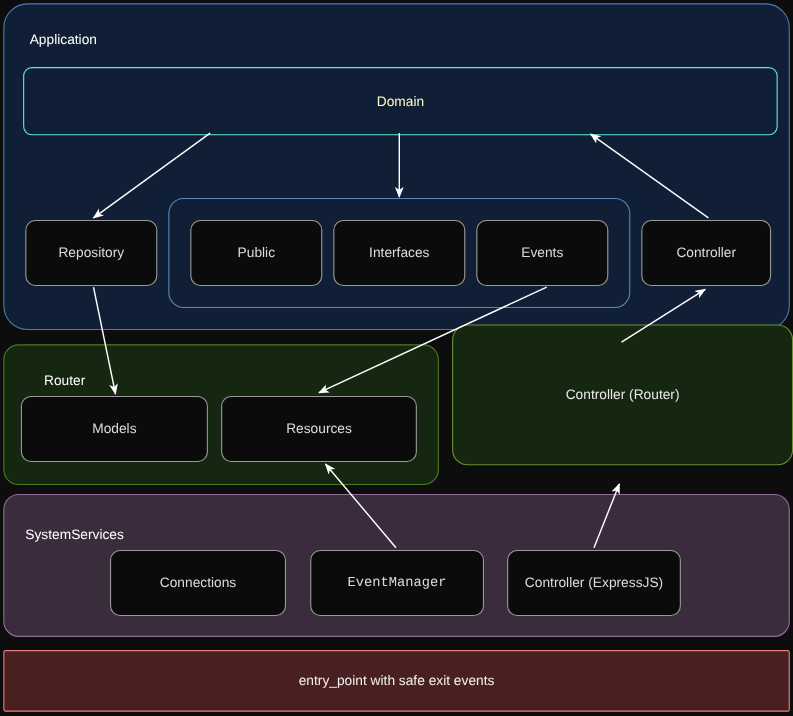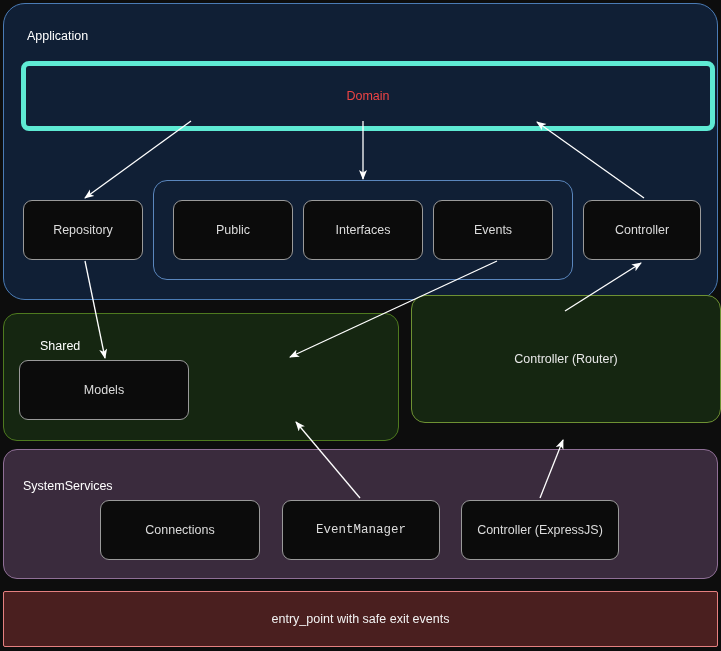--- a/index.html
+++ b/index.html
@@ -40,26 +40,26 @@
   }
   .app-label { left: 27px; top: 30px; }
 
   
   .domain-box {
     left: 21px;
     top: 61px;
     width: 684px;
     height: 60px;
     background: #101f35;
-    border: 5px solid #5eead4;
+    border: 1px solid #5eead4;
     border-radius: 8px;
     display: flex;
     align-items: center;
     justify-content: center;
-    color: #ef4444;
+    color: #fef9c3;
     font-size: 12.5px;
   }
 
   
   .inner-blue {
     left: 153px;
     top: 180px;
     width: 420px;
     height: 100px;
     background: #101f35;
@@ -162,24 +162,25 @@
 
   <div class="node" style="left:173px; top:200px; width:120px; height:60px;">Public</div>
 
   <div class="node" style="left:303px; top:200px; width:120px; height:60px;">Interfaces</div>
 
   <div class="node" style="left:583px; top:200px; width:118px; height:60px;">Controller</div>
 
   <div class="node" style="left:433px; top:200px; width:120px; height:60px;">Events</div>
 
   <div class="region shared-region"></div>
-  <div class="region-label shared-label">Shared</div>
+  <div class="region-label shared-label">Router</div>
 
   <div class="node" style="left:19px;  top:360px; width:170px; height:60px;">Models</div>
 
+  <div class="node" style="left:201px; top:360px; width:178px; height:60px;">Resources</div>
 
   <div class="region router-region">Controller (Router)</div>
 
   <div class="region sys-region"></div>
   <div class="region-label sys-label">SystemServices</div>
 
   <div class="node" style="left:100px; top:500px; width:160px; height:60px;">Connections</div>
 
   <div class="node" style="left:282px; top:500px; width:158px; height:60px;font-family:Liberation Mono, monospace;">EventManager</div>
 

